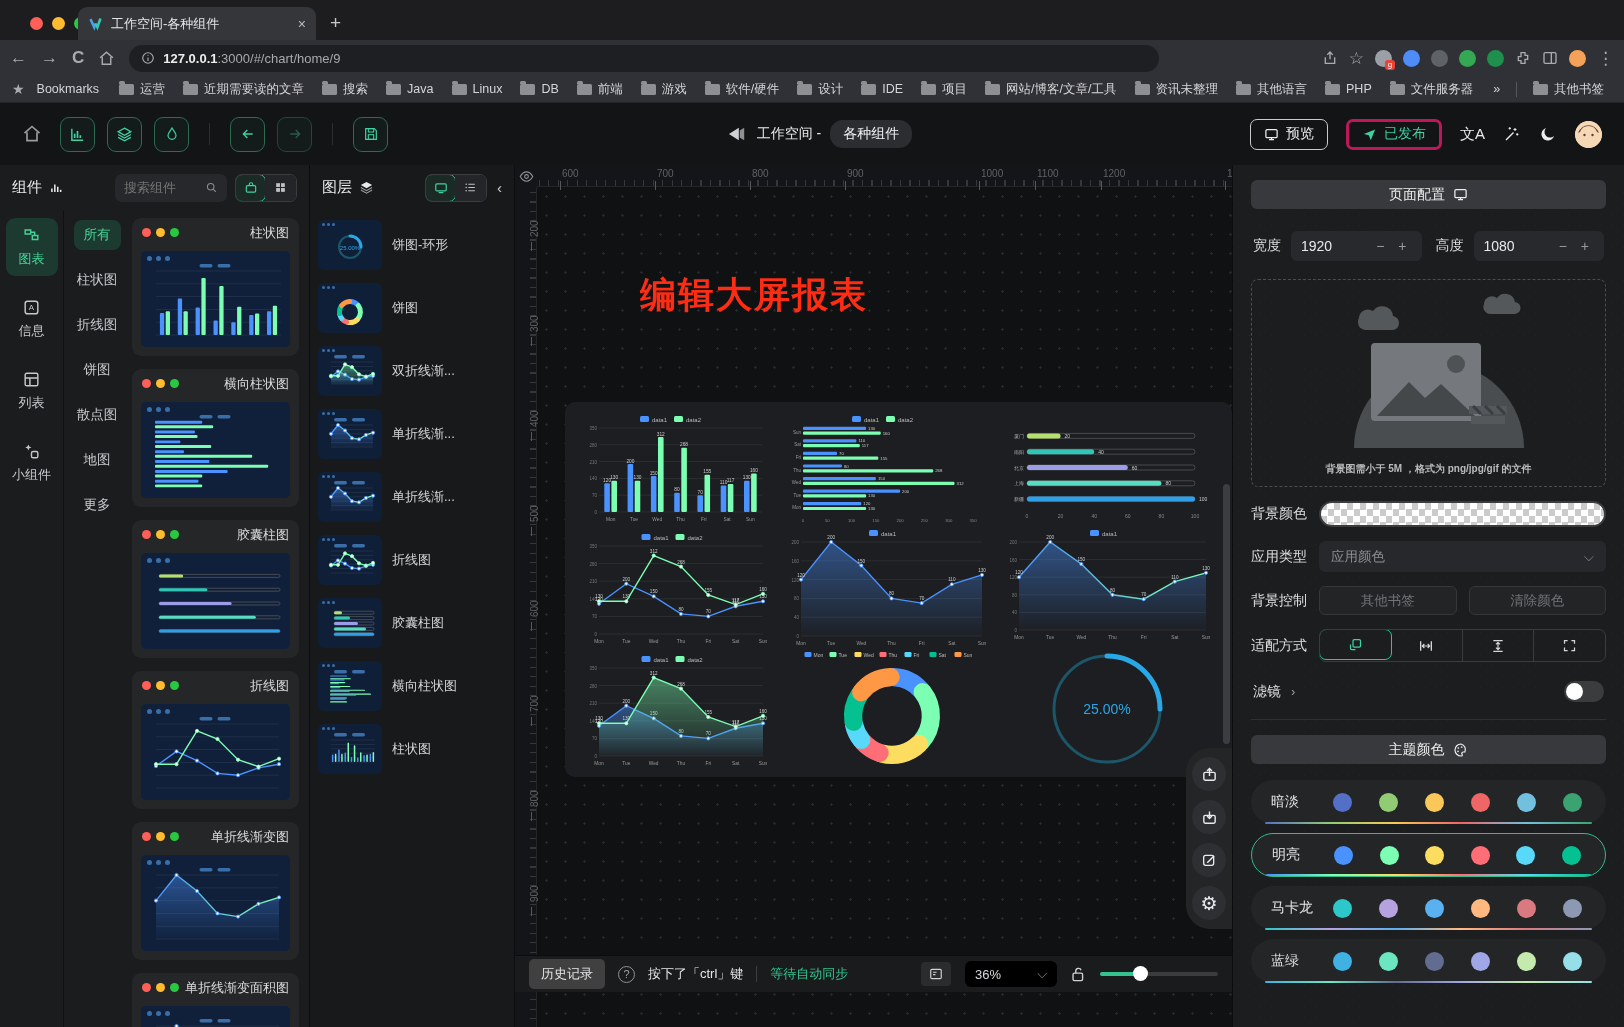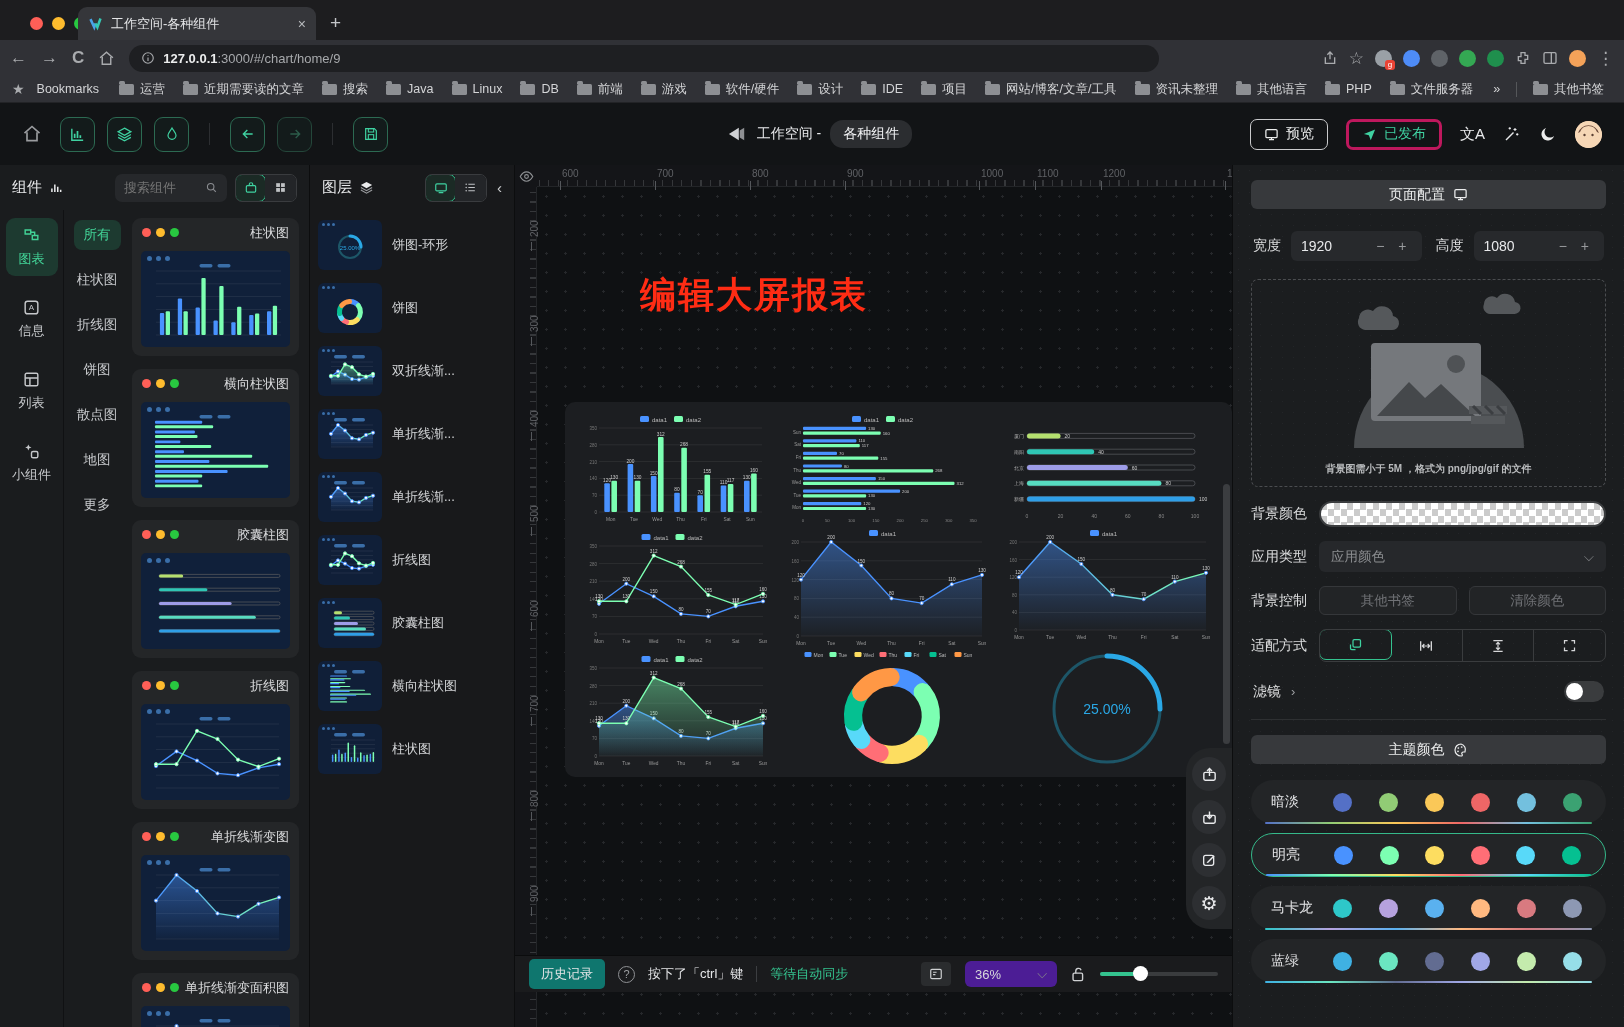--- a/index.html
+++ b/index.html
@@ -92,28 +92,28 @@
   #big-title { position:absolute; left:103px; top:44px; font-size:36px; font-weight:bold; letter-spacing:2px;margin-top:40px; }
   #dashboard { position:absolute; left:28px; top:215px; width:667px; height:375px; background:#1c1e21; border-radius:10px; }
   .chartbox { position:absolute; }
   .chartbox svg { width:100%; height:100%; }
   #fab { position:absolute; right:0; top:583px; width:46px; padding:9px 0; background:#232527; border-radius:24px 0 0 24px; display:flex; flex-direction:column; gap:9px; align-items:center; }
   .fab-btn { width:34px; height:34px; border-radius:50%; background:#2d2f32; color:#e8e9eb; display:flex; align-items:center; justify-content:center; font-size:16px; }
   #hscroll { position:absolute; left:285px; top:781px; width:205px; height:8px; border-radius:4px; background:#5c5e61; }
   #vscroll { position:absolute; right:2px; top:297px; width:7px; height:260px; border-radius:4px; background:#3b3d40; }
 
   #footer { position:absolute; left:0; top:790px; width:100%; height:37px; background:#1a1b1d; border-top:1px solid #0b0c0d; display:flex; align-items:center; padding:0 14px; gap:13px; }
-  #history-btn { background:#0f766e; border-radius:5px; padding:6px 12px; color:#e3e4e6; font-size:13px;font-family:Liberation Serif, serif; }
+  #history-btn { background:#404040; border-radius:5px; padding:6px 12px; color:#e3e4e6; font-size:13px;font-family:Liberation Serif, serif; }
   .qmark { width:17px; height:17px; border-radius:50%; border:1.3px solid #8f9194; color:#9fa1a4; font-size:11px; display:flex; align-items:center; justify-content:center; }
   #key-hint { color:#e6e7e9; }
   .fsep { width:1px; height:16px; background:#3c3e41; }
   #sync { color:#34c38f; }
   #footer .right { margin-left:auto; display:flex; align-items:center; gap:14px; }
   #panel-btn { width:30px; height:24px; background:#2a2c2e; border-radius:4px; display:flex; align-items:center; justify-content:center; color:#cfd1d3; }
-  #zoom-select { width:92px; height:26px; background:#4c1d95; border-radius:6px; display:flex; align-items:center; padding:0 10px; color:#d8d9db; }
+  #zoom-select { width:92px; height:26px; background:#000000; border-radius:6px; display:flex; align-items:center; padding:0 10px; color:#d8d9db; }
   #zoom-select .chev { margin-left:auto; color:#85878a; }
   #zoom-slider { width:118px; height:4px; background:#3a3c3e; border-radius:2px; position:relative; }
   #zoom-slider .fill { position:absolute; left:0; top:0; height:4px; width:30%; background:#34c38f; border-radius:2px; }
   #zoom-slider .knob { position:absolute; left:28%; top:-6px; width:15px; height:15px; border-radius:50%; background:#fff; }
 
   
   #right-col { width:392px; background:#1b1d1f; border-left:1px solid #0c0d0e; padding:15px 18px 0; overflow:hidden;
     background-image:radial-gradient(circle,#232528 0.8px,transparent 1px); background-size:11px 11px; }
   .wide-btn { height:29px; background:#37393c; border-radius:6px; display:flex; align-items:center; justify-content:center; gap:8px; color:#eceded; font-size:14px; }
   #size-row { display:flex; align-items:center; gap:10px; margin:22px 2px 18px; }

